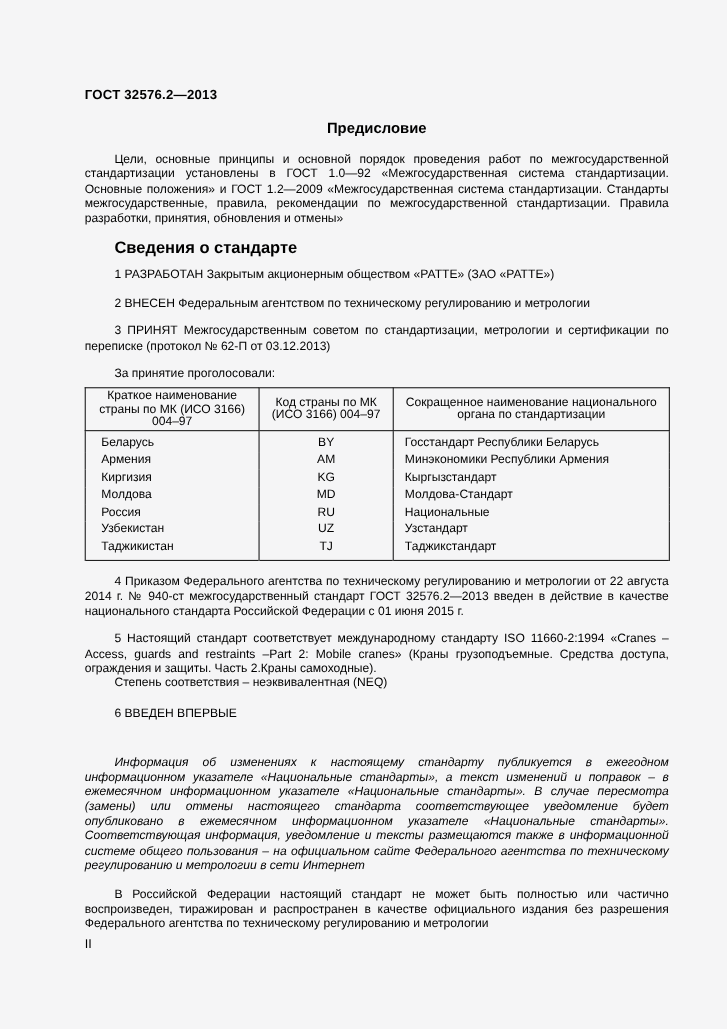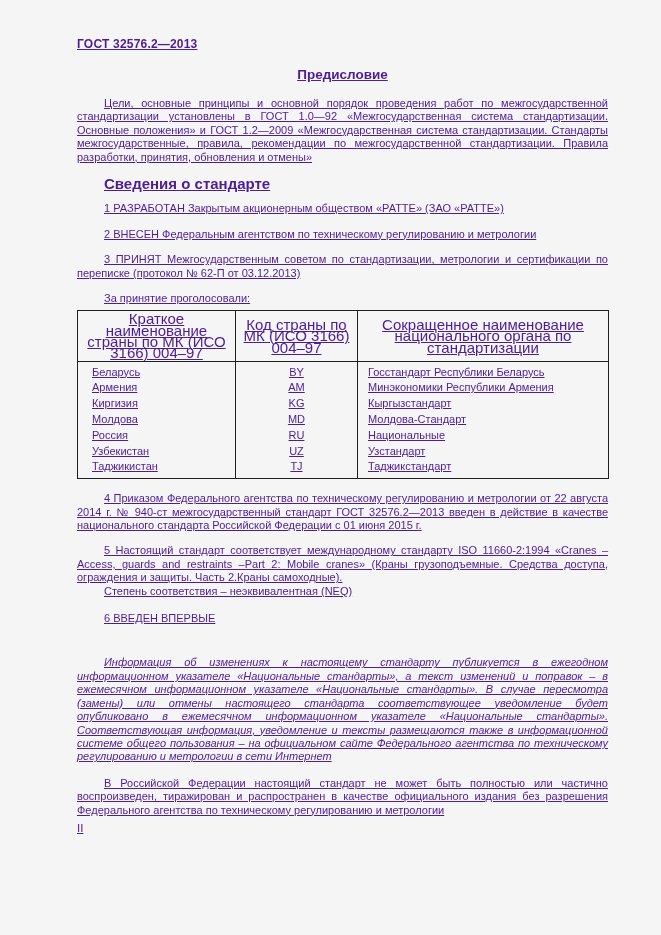--- a/index.html
+++ b/index.html
@@ -7,24 +7,23 @@
     padding: 0;
     background: #e8e8e8;
     font-family: "Liberation Sans", sans-serif;
   }
   .page {
     position: relative;
     width: 661px;
     height: 935px;
     background: #f5f5f6;
     box-sizing: border-box;
-    padding: 37px 53px 0 77px;
-    color: #4c1d95;
+    padding: 79px 53px 0 77px;
+    color: #000000;
     overflow: hidden;
-    text-decoration: underline;
   }
   .doc-number {
     font-size: 12px;
     font-weight: bold;
     line-height: 14px;
     letter-spacing: 0.2px;
   }
   .title {
     margin: 16px 0 0 0;
     text-align: center;
@@ -53,21 +52,21 @@
     margin-top: 5px;
     border-collapse: collapse;
     table-layout: fixed;
     width: 531px;
   }
   .vote-table th, .vote-table td {
     border: 1.5px solid #1f1f1f;
     font-weight: normal;
   }
   .vote-table th {
-    font-size: 15px;
+    font-size: 11px;
     line-height: 11.3px;
     text-align: center;
     vertical-align: middle;
     padding: 2px 3px;
   }
   .vote-table td {
     border-top: none;
     border-bottom: none;
     font-size: 11px;
     line-height: 15.8px;

